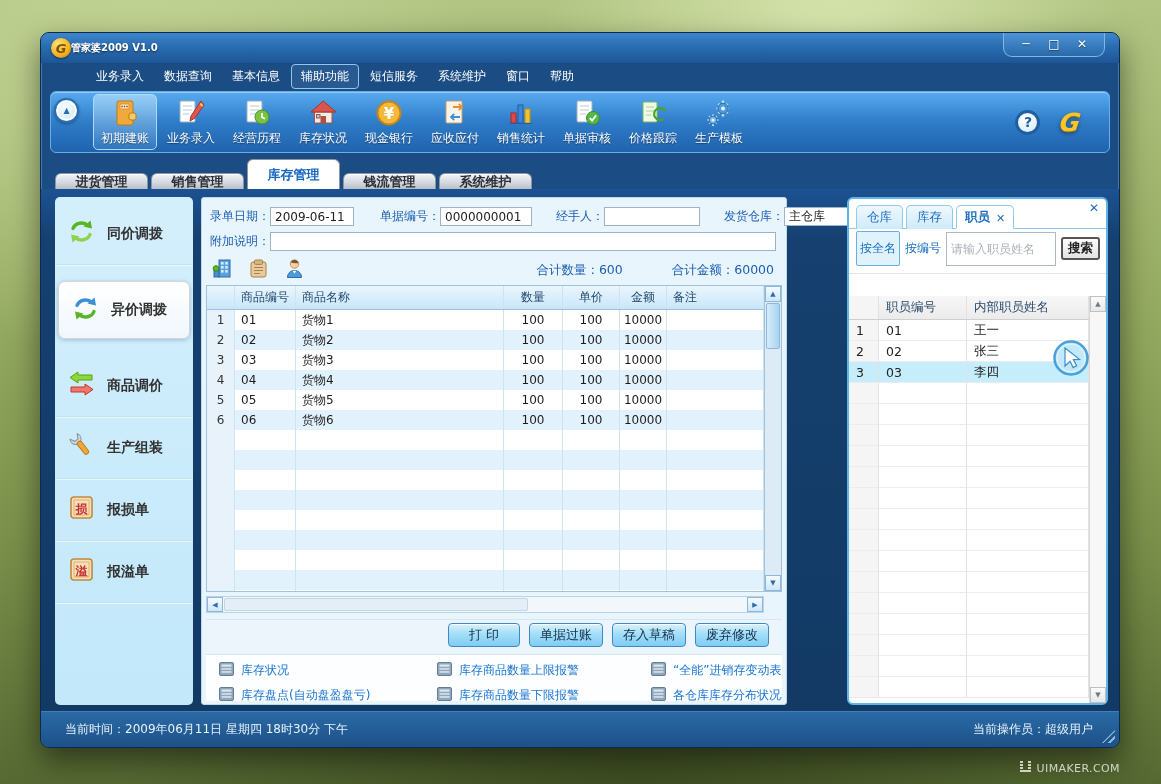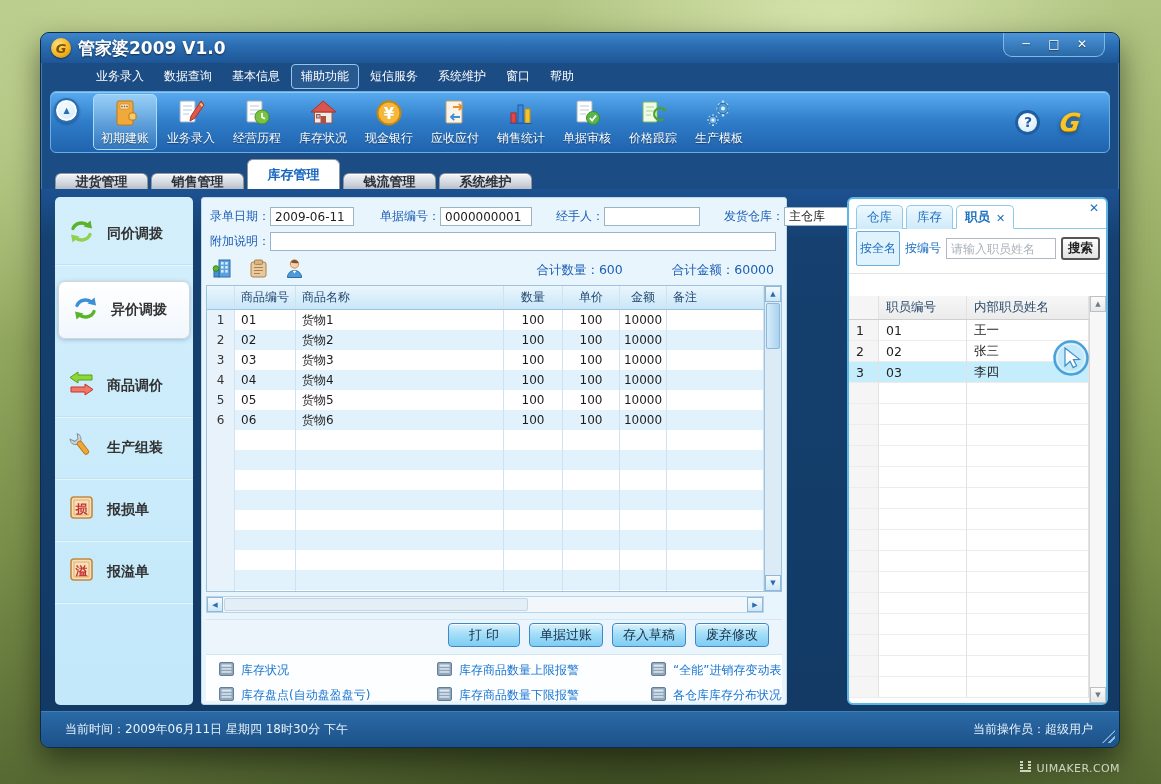--- a/index.html
+++ b/index.html
@@ -14,21 +14,21 @@
   
   .win{position:absolute;left:40px;top:32px;width:1080px;height:716px;display:flex;flex-direction:column;
     background:#1b4c83;border:1px solid #0a2a4e;border-radius:9px;
     box-shadow:0 12px 30px rgba(0,0,0,.5), inset 0 0 0 1px rgba(130,190,240,.4);}
   .titlebar{height:30px;display:flex;align-items:center;padding:0 10px;position:relative;
     background:linear-gradient(180deg,#3d86cc,#2a6cb0 45%,#1d5697);border-radius:8px 8px 0 0;}
   .glogo{width:20px;height:20px;border-radius:50%;flex:0 0 auto;
     background:radial-gradient(circle at 35% 30%,#ffe07a,#f2b11f 60%,#c87f0a);
     color:#7d5200;font-weight:bold;font-style:italic;font-size:13px;display:flex;align-items:center;justify-content:center;
     box-shadow:0 1px 2px rgba(0,0,0,.45);}
-  .title{color:#fff;font-size:17px;font-weight:bold;margin-left:7px;text-shadow:0 1px 2px rgba(0,0,0,.5);}
+  .title{color:#fff;font-size:10px;font-weight:bold;text-shadow:0 1px 2px rgba(0,0,0,.5);}
   .wctrl{position:absolute;right:14px;top:0;display:flex;gap:12px;padding:4px 14px 5px;
     background:linear-gradient(180deg,#4c95d8,#2a69a8);border:1px solid #7fb7e6;border-top:none;border-radius:0 0 9px 9px;}
   .wbtn{color:#fff;font-size:12px;width:16px;text-align:center;font-weight:bold;text-shadow:0 1px 1px rgba(0,0,0,.5);cursor:default;}
   .menubar{height:26px;display:flex;align-items:center;padding-left:46px;gap:2px;}
   .mitem{color:#fff;font-size:12px;padding:3px 9px;white-space:nowrap;}
   .mactive{border:1px solid #8fc7ef;border-radius:4px;background:rgba(140,200,245,.12);}
   
   .toolwrap{position:relative;margin:2px 9px 0;height:62px;flex:0 0 auto;
     background:linear-gradient(180deg,#58abf0,#2f7cc8 50%,#2063ae);border-radius:6px;border:1px solid #66aee4;
     box-shadow:inset 0 1px 0 rgba(255,255,255,.35);display:flex;align-items:center;padding-left:42px;}
@@ -108,21 +108,21 @@
   .rtabs{display:flex;gap:3px;padding:6px 30px 0 7px;border-bottom:1px solid #8fcbe8;}
   .rtab{min-width:47px;height:24px;padding:0 8px;display:flex;align-items:center;justify-content:center;font-size:12.5px;color:#1b6fc0;
     background:linear-gradient(180deg,#eef8fe,#cfeafa);border:1px solid #8fcbe8;border-bottom:none;border-radius:5px 5px 0 0;margin-bottom:-1px;}
   .rtactive{background:#fff;font-weight:bold;border-bottom:1px solid #fff;}
   .rtclose::after{content:"✕";margin-left:6px;font-weight:bold;font-size:11px;}
   .addrow{display:flex;align-items:center;gap:7px;padding:7px 0 5px 9px;}
   .addlbl{font-size:13px;color:#333;}
   .srchrow{display:flex;align-items:center;gap:5px;padding:2px 6px 7px 7px;border-bottom:1px solid #e4e4e4;}
   .byname{font-size:12px;color:#1b6fc0;border:1px solid #6aaede;background:#e0f2fc;padding:8px 3px;border-radius:2px;white-space:nowrap;}
   .bycode{font-size:12px;color:#1b6fc0;white-space:nowrap;}
-  .si{flex:1;min-width:0;height:21px;border:1px solid #b0b8c0;font-size:12px;padding:0 4px;font-family:inherit;color:#222;}
+  .si{flex:1;min-width:0;height:34px;border:1px solid #b0b8c0;font-size:12px;padding:0 4px;font-family:inherit;color:#222;}
   .si::placeholder{color:#aab2ba;}
   .sbtn{height:23px;padding:0 5px;font-size:12.5px;font-weight:bold;color:#222;font-family:Liberation Sans, sans-serif;
     background:linear-gradient(180deg,#fdfdfd,#e2e2e2);border:2px solid #555;border-radius:3px;white-space:nowrap;}
   .etable{position:absolute;left:0;right:0;top:97px;bottom:0;display:flex;overflow:hidden;}
   .emain{flex:1;overflow:hidden;}
   .ehr{display:grid;grid-template-columns:30px 88px 1fr;height:24px;background:linear-gradient(180deg,#f7f7f7,#ebebeb);border-bottom:1px solid #cfcfcf;}
   .er{display:grid;grid-template-columns:30px 88px 1fr;height:21px;}
   .ec{border-right:1px solid #e2e2e2;border-bottom:1px solid #ececec;display:flex;align-items:center;padding:0 7px;
     font-size:12.5px;color:#222;overflow:hidden;white-space:nowrap;}
   .ehr .ec{color:#2a4a6a;border-bottom:none;}

